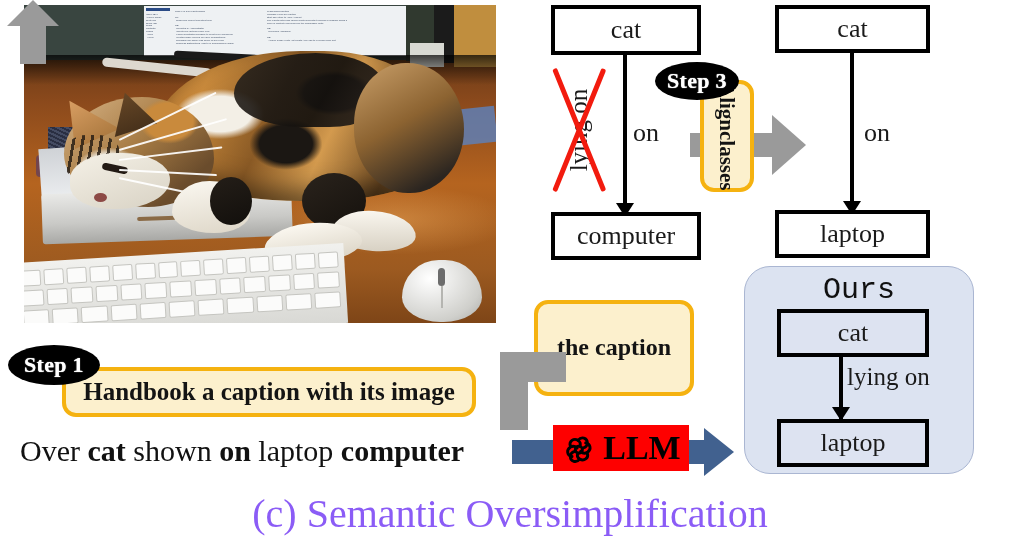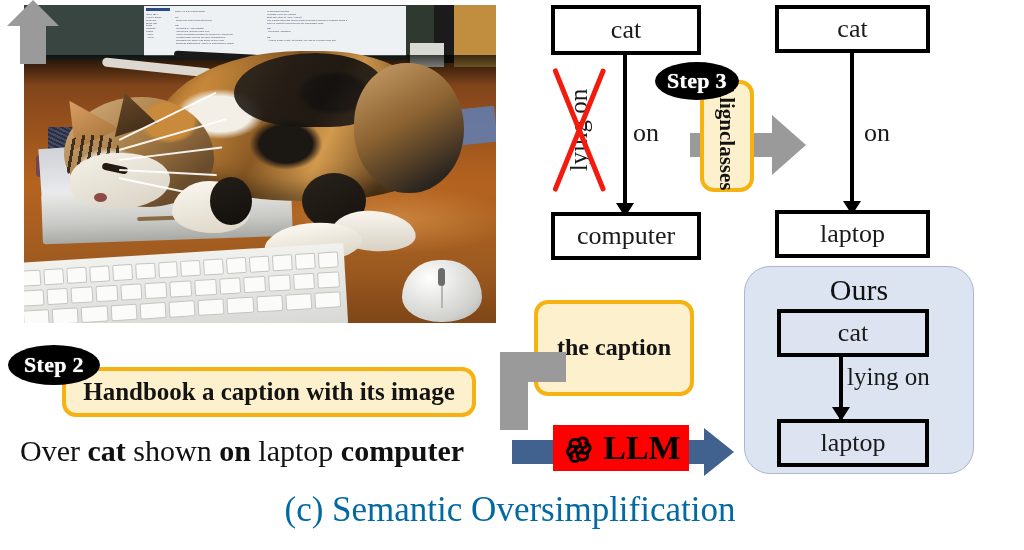--- a/index.html
+++ b/index.html
@@ -261,21 +261,21 @@
   .blue-arrow .shaft { position:absolute; background:#41618f; }
   .blue-arrow .tip {
     position:absolute; width:0; height:0;
     border-top:24px solid transparent; border-bottom:24px solid transparent;
     border-left:30px solid #41618f;
   }
 
   
   .fig-caption {
     position:absolute; left:0; width:1020px; text-align:center;
-    font-size:35px; color:#0369a1;
+    font-size:40px; color:#8b5cf6;
   }
 </style>
 </head>
 <body>
 
 <div id="root">
 
   <div class="photo">
     <div class="ph-desk"></div>
     <div class="ph-desk-hl"></div>
@@ -475,21 +475,21 @@
   <div class="gray-elbow" style="left:500px; top:352px; width:76px; height:78px;">
     <div class="v" style="left:0; top:22px; width:28px; height:56px;"></div>
     <div class="h" style="left:0; top:0; width:66px; height:30px;"></div>
   </div>
 
   <div class="callout" style="left:62px; top:367px; width:414px; height:50px; font-size:25px;">
     <span>Handbook a caption with its image</span>
   </div>
 
   <div class="step-badge" style="left:8px; top:345px; width:92px; height:40px;">
-    <span>Step 2</span>
+    <span>Step 1</span>
   </div>
 
   <div class="caption-line" style="left:20px; top:434px;">
     <span>Over </span><b>cat</b><span> shown </span><b>on</b><span> laptop </span><b>computer</b>
   </div>
 
   <div class="blue-arrow" style="left:512px; top:428px; width:226px; height:48px;">
     <div class="shaft" style="left:0; top:12px; width:196px; height:24px;"></div>
     <div class="tip" style="left:192px; top:0;"></div>
   </div>
@@ -503,21 +503,21 @@
         <path d="M22 33c-4 5 -11 3 -11 -3c0 -3 2 -5 5 -6"></path>
         <path d="M13 30c-6 -1 -7 -8 -2 -11c3 -2 6 -1 8 1"></path>
         <path d="M11 18c-2 -6 4 -10 9 -7c3 2 3 5 2 7"></path>
         <circle cx="21" cy="22" r="4.2"></circle>
       </g>
     </svg>
     <span class="llm-text">LLM</span>
   </div>
 
   <div class="ours-panel" style="left:744px; top:266px; width:230px; height:208px;">
-    <div class="ours-title" style="top:6px;">Ours</div>
+    <div class="ours-title" style="top:6px;font-family:Liberation Mono, monospace;">Ours</div>
     <div class="node on-blue" style="left:32px; top:42px; width:152px; height:48px;">
       <span>cat</span>
     </div>
     <div class="edge-line" style="left:94px; top:90px; height:62px;"></div>
     <div class="edge-head" style="left:87px; top:140px;"></div>
     <div class="edge-label" style="left:102px; top:96px; font-size:25px;">lying on</div>
     <div class="node on-blue" style="left:32px; top:152px; width:152px; height:48px;">
       <span>laptop</span>
     </div>
   </div>

